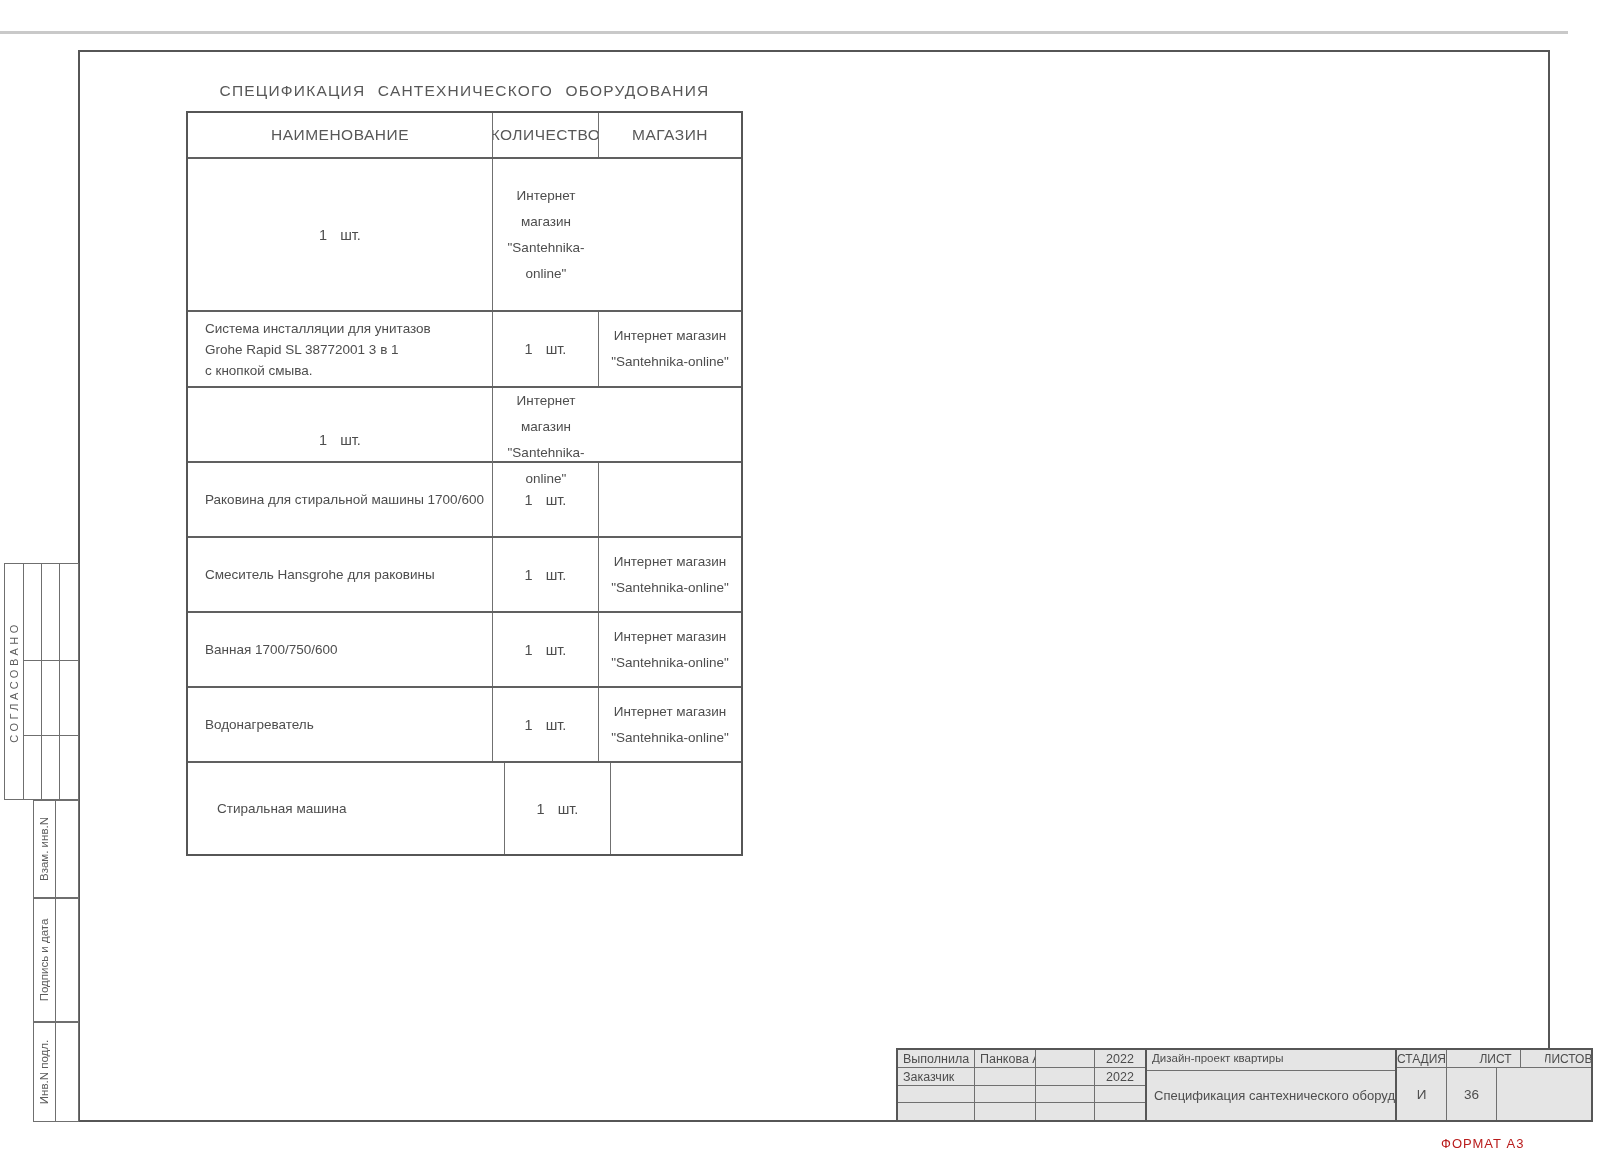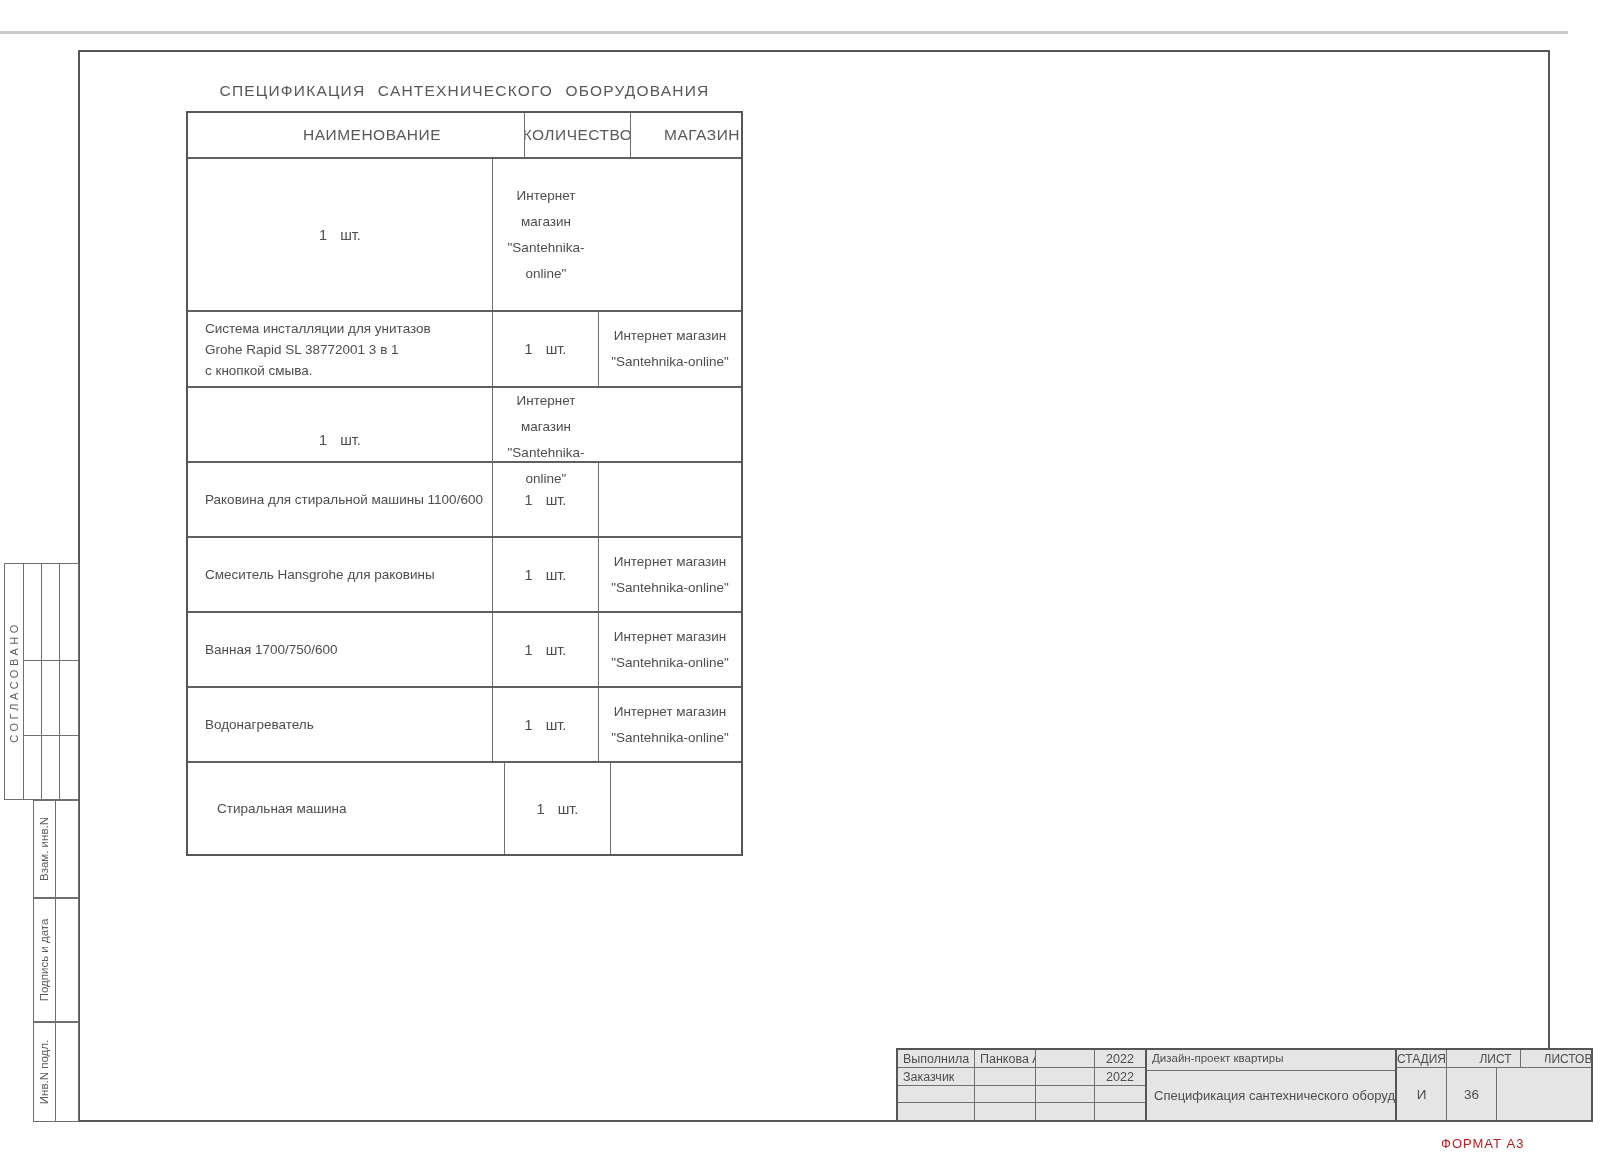--- a/index.html
+++ b/index.html
@@ -24,21 +24,21 @@
     color: #585858; white-space: nowrap;
   }
 
   
   .spec-table { position: absolute; left: 186px; top: 111px; width: 557px; border: 2px solid #565656; background: #fff; }
   .trow { display: grid; grid-template-columns: 305px 106px 142px; border-bottom: 2px solid #606060; }
   .trow:last-child { border-bottom: none; }
   .cell { border-right: 1px solid #707070; min-width: 0; }
   .cell:last-child { border-right: none; }
 
-  .thead { height: 46px; padding-left: 32px; }
+  .thead { height: 46px; }
   .thead .cell {
     display: flex; align-items: center; justify-content: center;
     font-size: 15.5px; letter-spacing: 0.5px; color: #585858; white-space: nowrap; overflow: hidden;
   }
 
   .h155 { height: 153px; } .h76 { height: 76px; } .h75 { height: 75px; } .h89 { height: 91px; padding-left: 12px; }
 
   .name-cell {
     display: flex; align-items: center; padding-left: 17px; padding-right: 6px;
     font-size: 13.5px; line-height: 21px; white-space: pre-line;
@@ -123,21 +123,21 @@
 "Santehnika-online"</div>
   </div>
 
   <div class="trow h75">
     <div class="cell qty-cell">1 шт.</div>
     <div class="cell store-cell">Интернет магазин
 "Santehnika-online"</div>
   </div>
 
   <div class="trow h75">
-    <div class="cell name-cell">Раковина для стиральной машины 1100/600</div>
+    <div class="cell name-cell">Раковина для стиральной машины 1700/600</div>
     <div class="cell qty-cell">1 шт.</div>
     <div class="cell store-cell"></div>
   </div>
 
   <div class="trow h75">
     <div class="cell name-cell">Смеситель Hansgrohe для раковины</div>
     <div class="cell qty-cell">1 шт.</div>
     <div class="cell store-cell">Интернет магазин
 "Santehnika-online"</div>
   </div>

